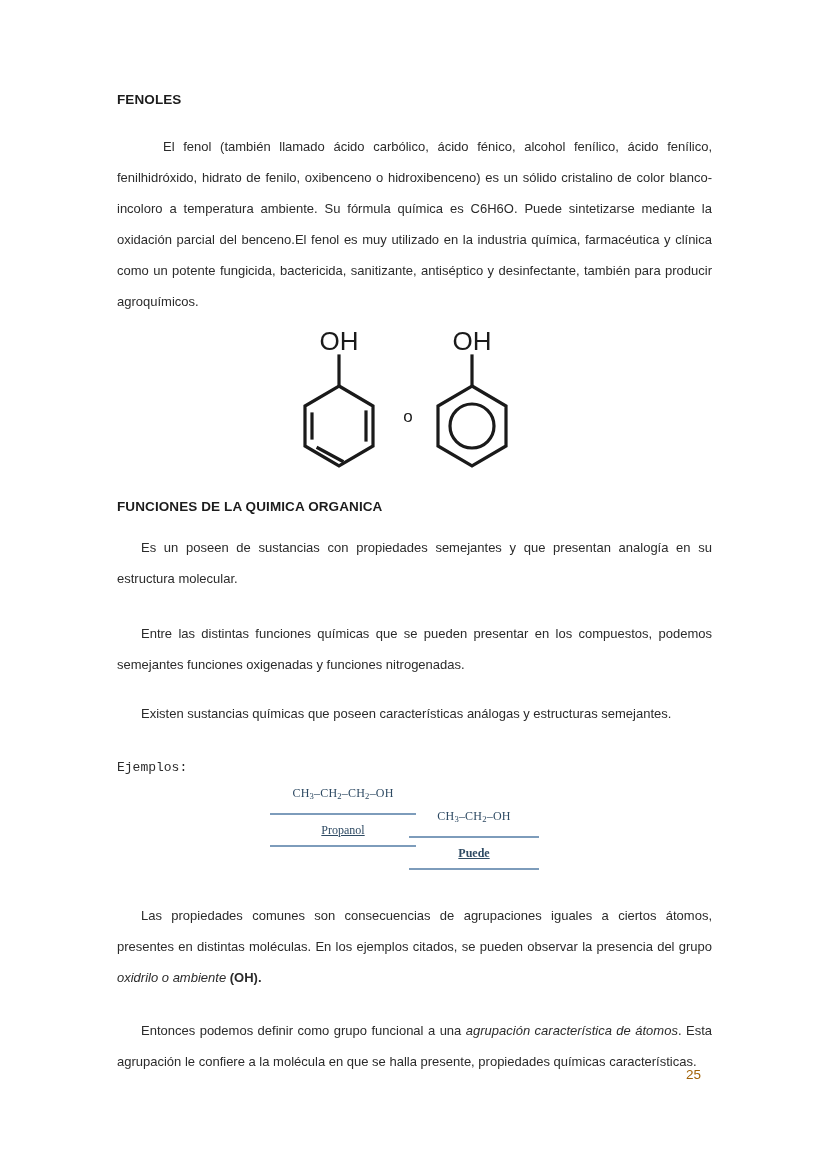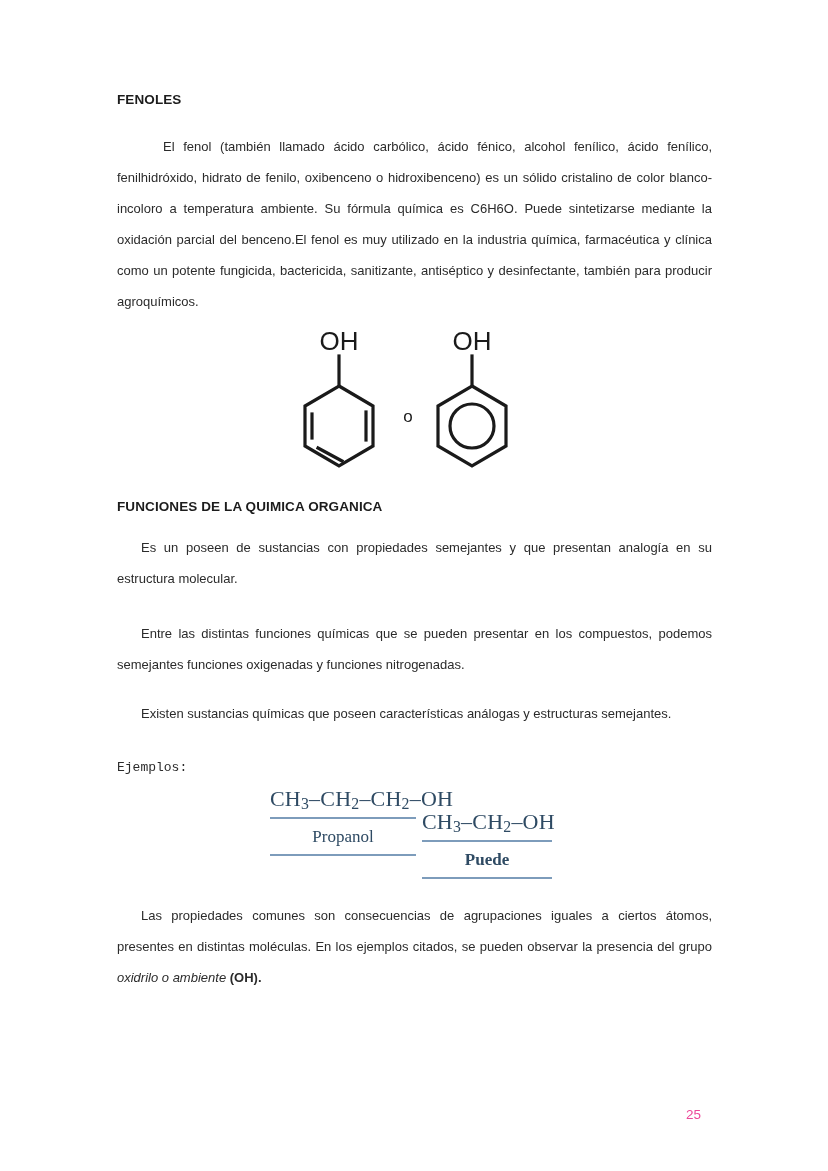--- a/index.html
+++ b/index.html
@@ -71,56 +71,57 @@
     width: 330px;
     height: 92px;
   }
   .fg-box {
     position: absolute;
     font-family: "Liberation Serif", serif;
     color: #2e4a63;
     text-align: center;
   }
   .fg-box .formula {
-    font-size: 22px;
+    font-size: 12px;
     letter-spacing: 0.2px;
     white-space: nowrap;
-    padding-bottom: 4px;
+    padding-bottom: 12px;
     font-family: Liberation Serif, serif;
   }
   .fg-box .rule {
     height: 2px;
     background: #7d9cbb;
     width: 100%;
   }
   .fg-box .name {
-    font-size: 17px;
+    font-size: 12px;
     padding: 8px 0 7px 0;
+    text-decoration: underline;
   }
   .fg-box .name.bold { font-weight: bold; }
 
   #box-propanol {
     left: 8px;
     top: 0px;
     width: 146px;
   }
   #box-etanol {
-    left: 160px;
+    left: 147px;
     top: 23px;
     width: 130px;
   }
 
   sub { font-size: 0.72em; vertical-align: -0.22em; }
 
   .page-number {
     position: absolute;
     left: 686px;
-    top: 1107px;
+    top: 1067px;
     font-size: 13.5px;
-    color: #ec4899;
+    color: #a16207;
   }
 </style>
 </head>
 <body>
 
 <div class="page">
 
   <div class="content">
 
     <h2 class="heading">FENOLES</h2>
@@ -186,17 +187,18 @@
       </div>
       <div class="rule"></div>
       <div class="name bold">Puede</div>
       <div class="rule"></div>
     </div>
   </div>
 
   <div class="content" style="top:900px;">
     <p class="para indent-sm"><span>Las propiedades comunes son consecuencias de agrupaciones iguales a ciertos átomos, presentes en distintas moléculas. En los ejemplos citados, se pueden observar la presencia del grupo </span><i class="it">oxidrilo o ambiente</i><b class="bd"> (OH).</b></p>
 
+    <p class="para indent-sm" style="margin-top:22px;"><span>Entonces podemos definir como grupo funcional a una </span><i class="it">agrupación característica de átomos</i><span>. Esta agrupación le confiere a la molécula en que se halla presente, propiedades químicas características.</span></p>
   </div>
 
   <div class="page-number">25</div>
 
 </div>
 
 </body></html>

